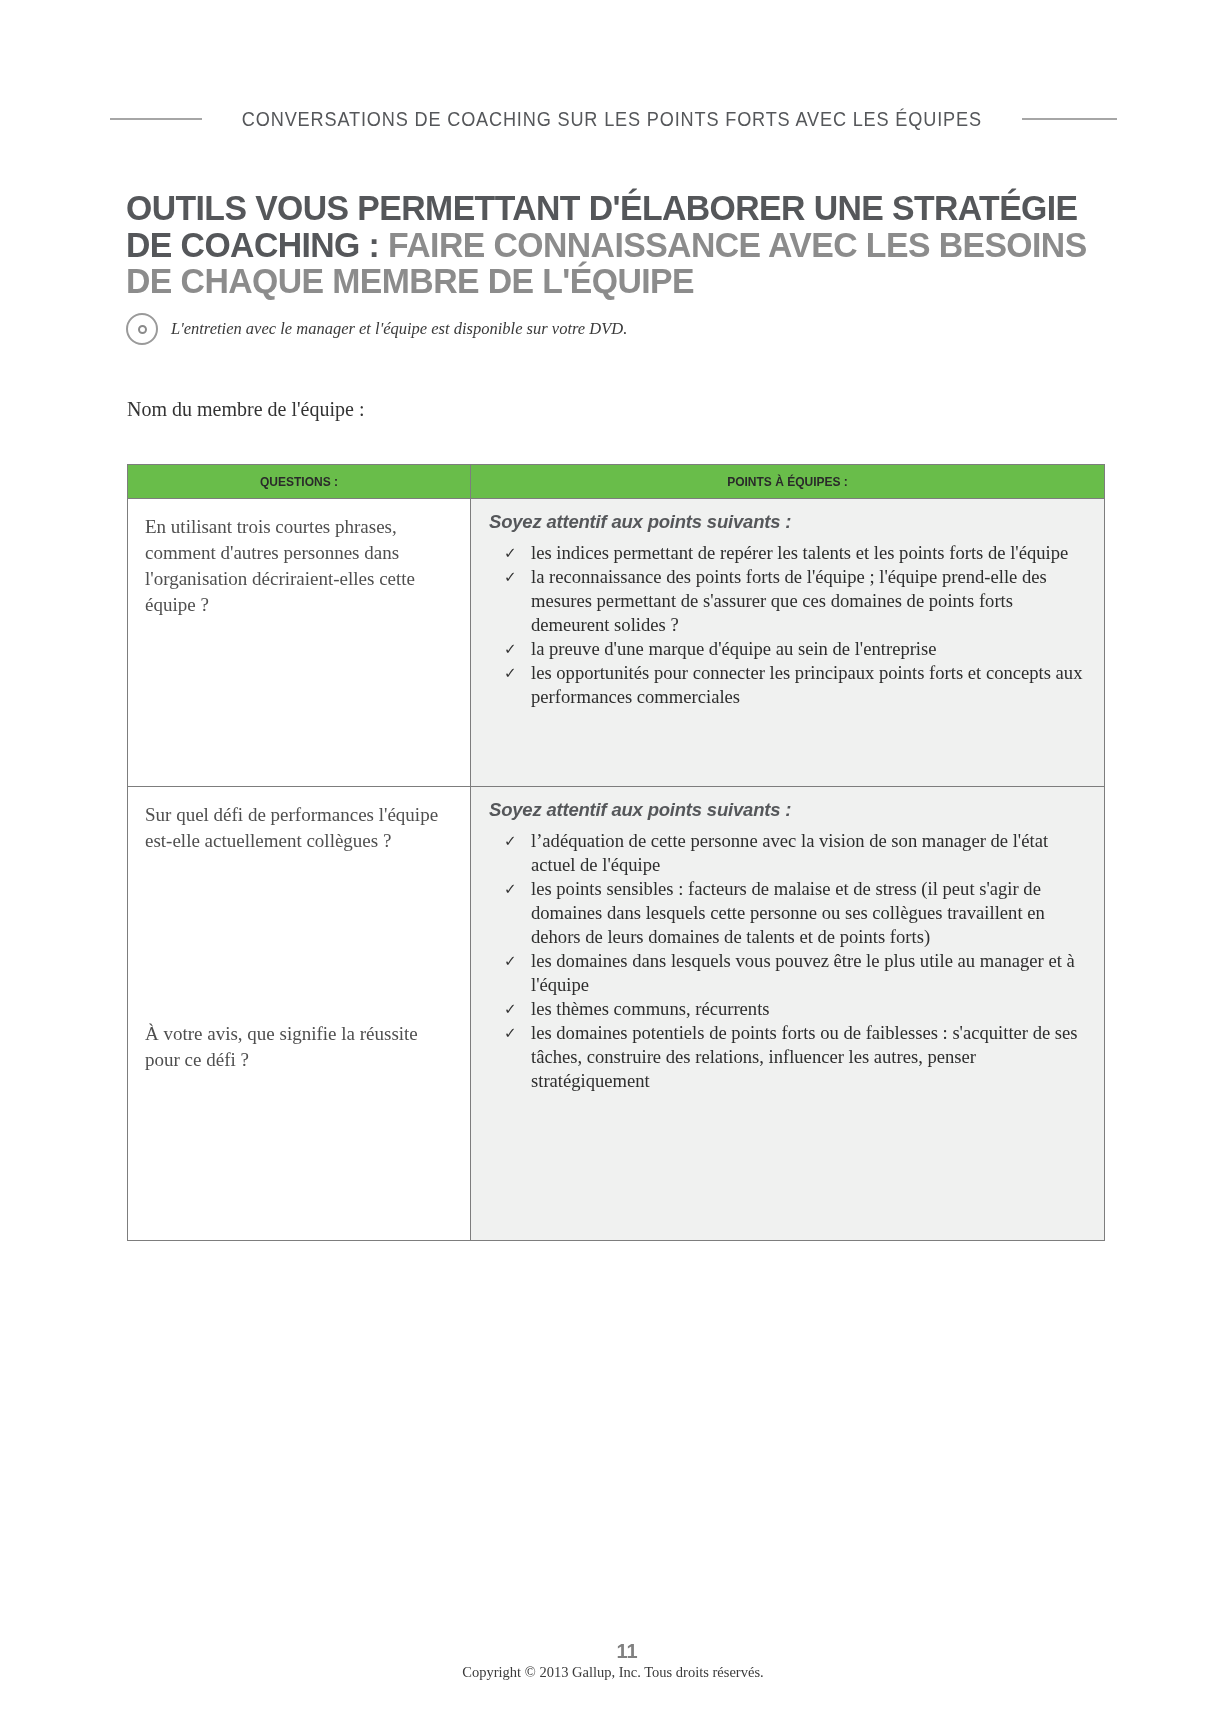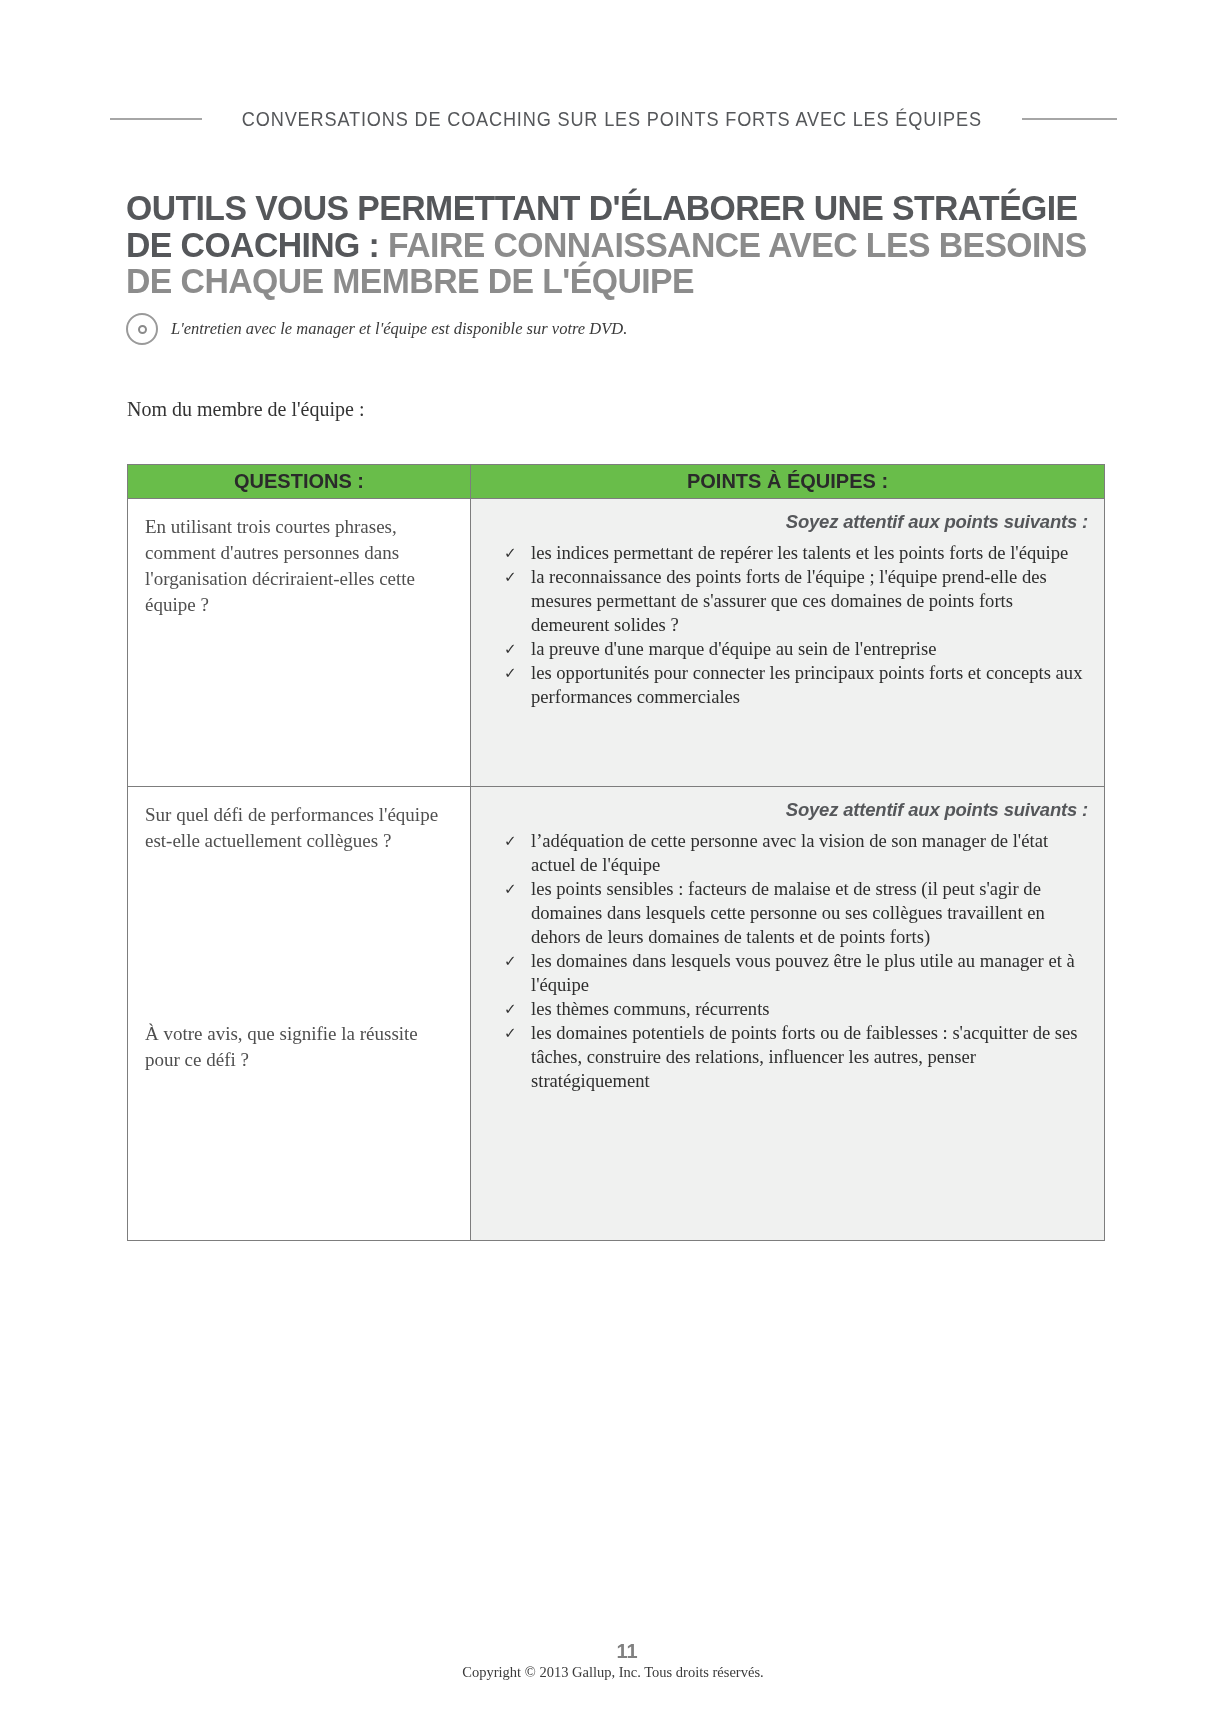--- a/index.html
+++ b/index.html
@@ -42,31 +42,31 @@
   .member-name {
     position: absolute; top: 398px; left: 127px; font-size: 20px; color: #333; text-align: right;
   }
   table.coach {
     position: absolute; top: 464px; left: 127px; width: 978px;
     border-collapse: collapse; table-layout: fixed;
   }
   table.coach th, table.coach td { border: 1.5px solid #7d7d7d; vertical-align: top; }
   table.coach th {
     background: #69bd4a; height: 33px; padding: 0;
-    font-family: "Liberation Sans", sans-serif; font-weight: bold; font-size: 20px;
+    font-family: "Liberation Sans", sans-serif; font-weight: bold; font-size: 12px;
     color: #2a2a2a; text-align: center; vertical-align: middle;
   }
   table.coach col.q { width: 343px; }
   td.q-cell { background: #ffffff; padding: 15px 16px 0 17px; }
   td.p-cell { background: #f0f1f0; padding: 12px 16px 0 18px; }
   .question { font-size: 19px; line-height: 26px; color: #4f4f4f; margin: 0; }
   .question.second { margin-top: 167px; }
   .focus-title {
     font-family: "Liberation Sans", sans-serif; font-weight: bold; font-style: italic;
-    font-size: 18.5px; color: #55575a; margin: 0 0 8px 0; letter-spacing: -0.2px; text-align: right;
+    font-size: 18.5px; color: #55575a; margin: 0 0 8px 0; letter-spacing: -0.2px;
   }
   ul.checks { list-style: none; margin: 0; padding: 0 0 0 15px; }
   ul.checks li {
     position: relative; padding-left: 27px; font-size: 18.6px; line-height: 24px; color: #2e2e2e;
   }
   ul.checks li .check {
     position: absolute; left: 0; top: 0; font-family: "DejaVu Sans", sans-serif;
     font-size: 15px; color: #333;
   }
   tr.row1 td { height: 272px; }

